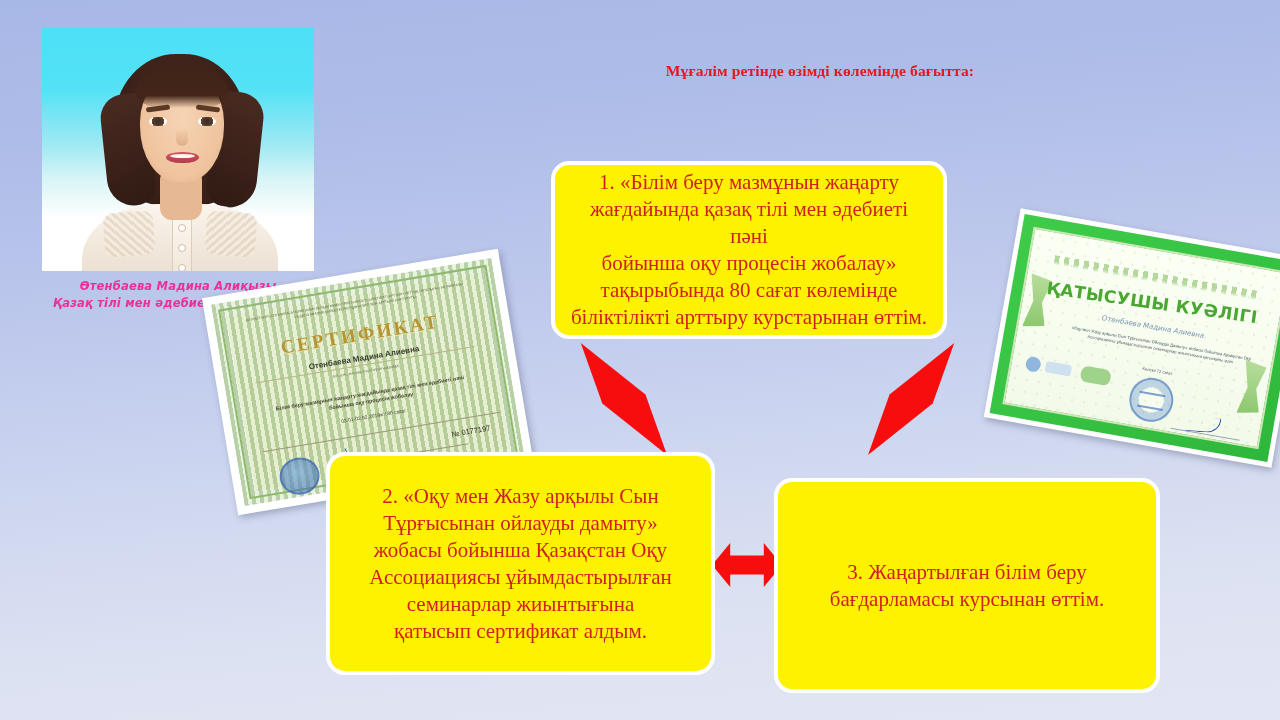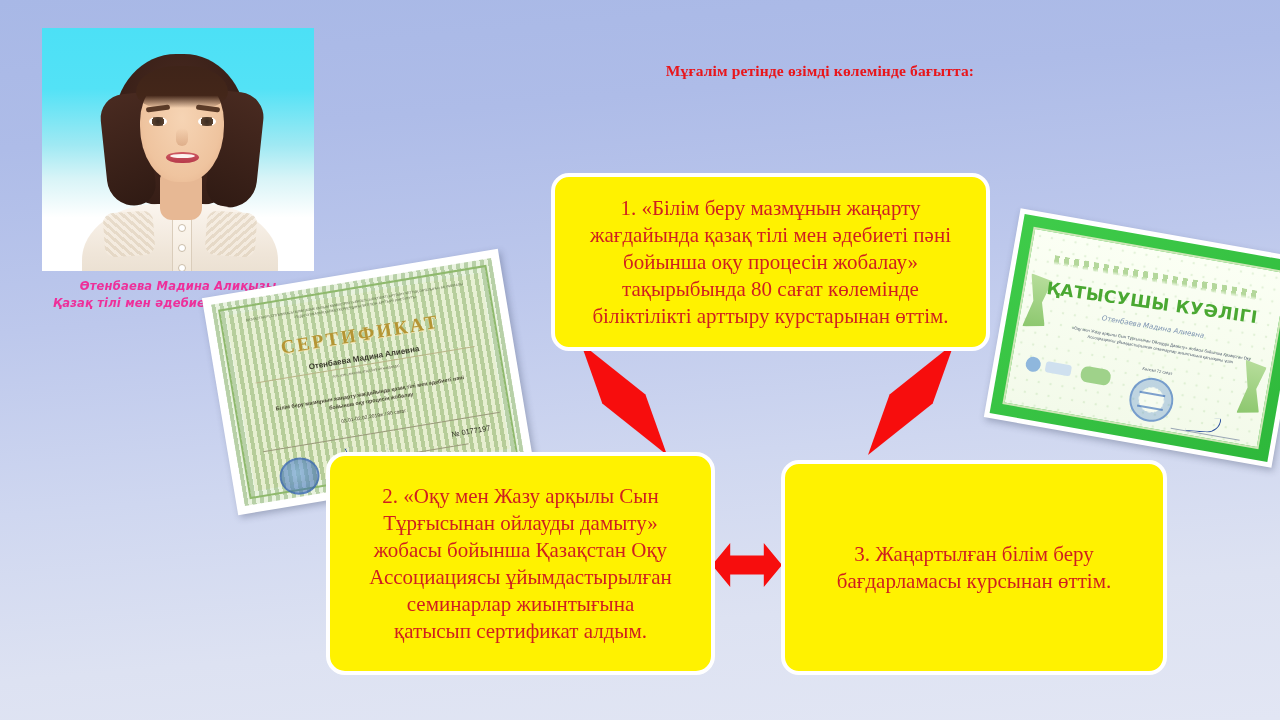--- a/index.html
+++ b/index.html
@@ -385,23 +385,23 @@
     align-items: center;
     justify-content: center;
     color: #cf1f1f;
     font-family: "Liberation Serif", serif;
     font-size: 21px;
     line-height: 27px;
     text-align: center;
     padding: 10px 14px;
     white-space: pre-line;
   }
-  #box-1 { left: 551px; top: 173px; width: 439px; height: 178px; }
+  #box-1 { left: 551px; top: 161px; width: 396px; height: 178px; }
   #box-2 { left: 326px; top: 452px; width: 389px; height: 223px; border-radius: 19px; }
-  #box-3 { left: 774px; top: 460px; width: 386px; height: 215px; margin-left: 7px; }
+  #box-3 { left: 774px; top: 478px; width: 386px; height: 215px; }
 
   
   .rhombus {
     position: absolute;
     background: #f70d0d;
   }
   #arrow-left-diag {
     left: 569px; top: 343px; width: 98px; height: 112px;
     clip-path: polygon(12% 0%, 78% 46%, 100% 100%, 34% 54%);
   }

